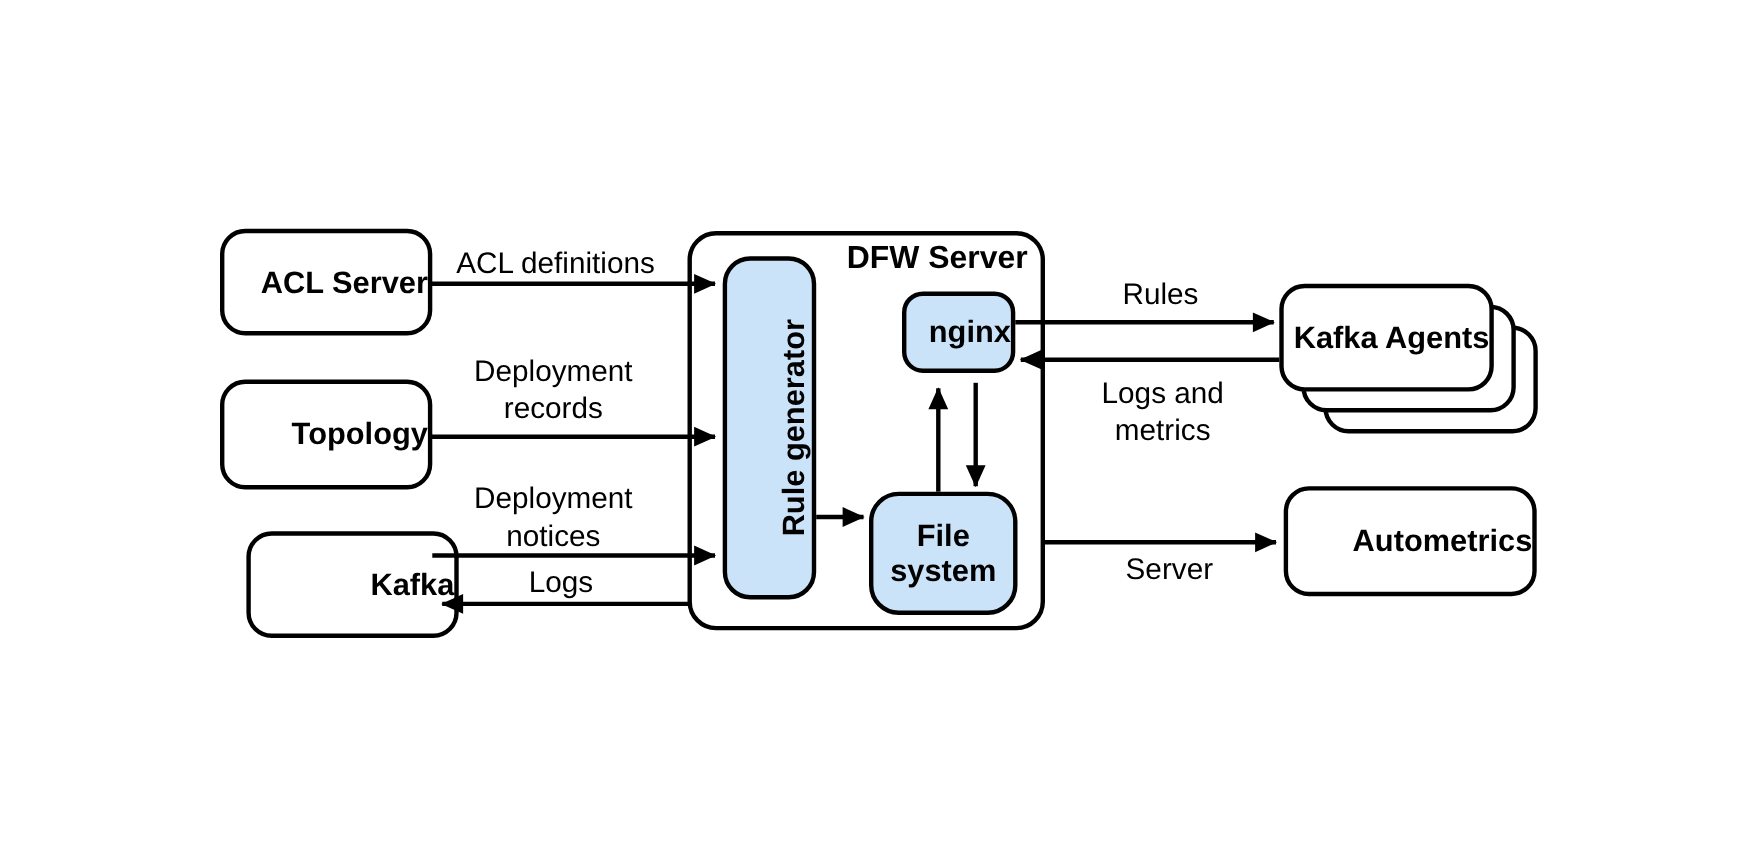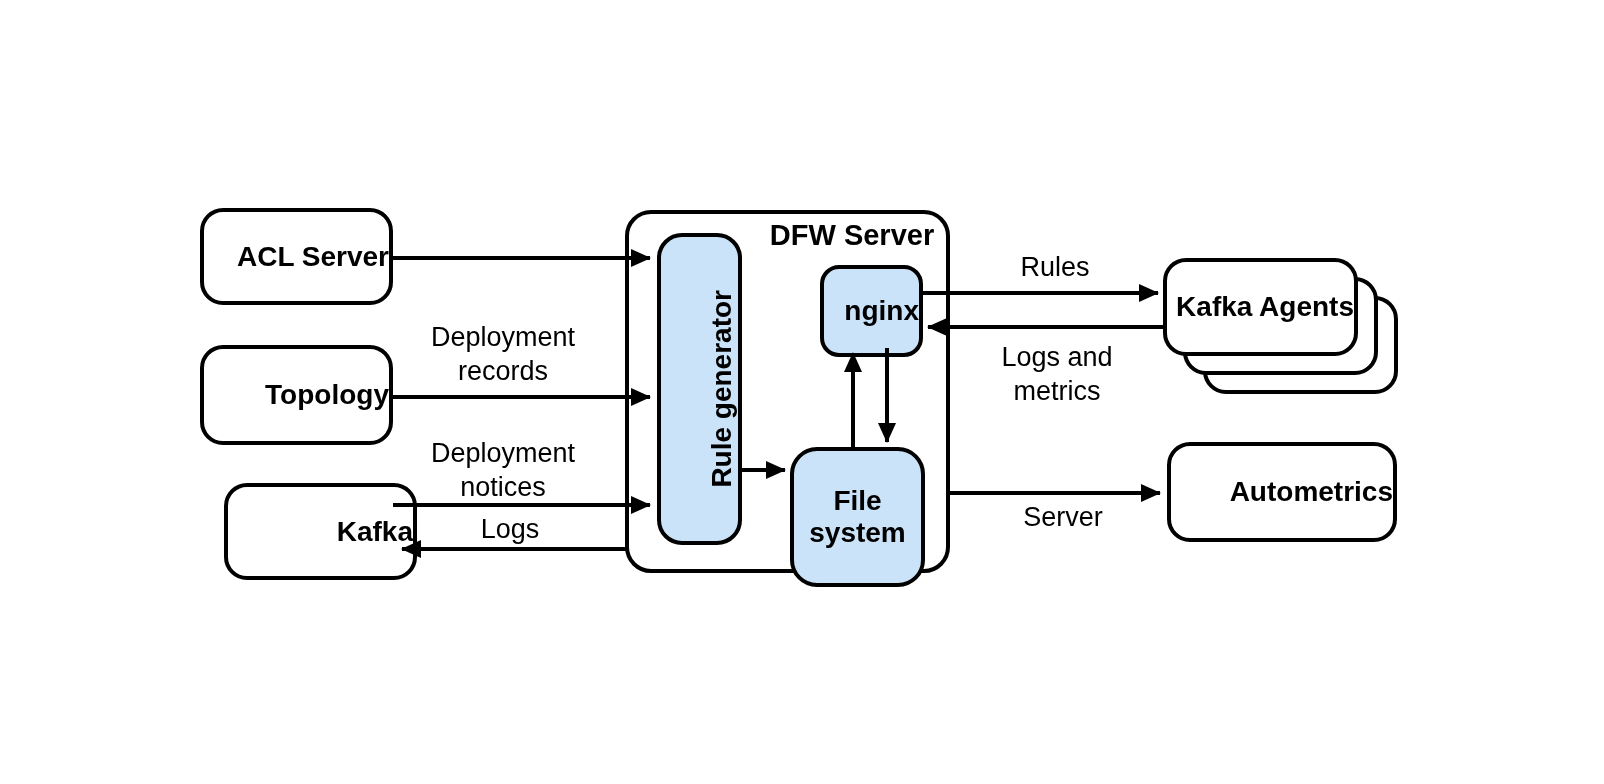--- a/index.html
+++ b/index.html
@@ -75,38 +75,39 @@
     <span>Kafka</span>
   </div>
 
   <div class="node" style="left:625px;top:210px;width:325px;height:363px;border-radius:26px;"></div>
   <div class="dfw-title" style="left:752px;top:219px;width:200px;">DFW Server</div>
 
   <div class="node blue" style="left:657px;top:233px;width:85px;height:312px;border-radius:25px;">
     <span class="vert-label">Rule generator</span>
   </div>
 
-  <div class="node blue" style="left:820px;top:265px;width:103px;height:92px;border-radius:19px;">
+  <div class="node blue" style="left:820px;top:265px;width:103px;height:74px;border-radius:19px;">
     <span>nginx</span>
   </div>
 
-  <div class="node blue" style="left:790px;top:447px;width:135px;height:140px;border-radius:27px;">
+  <div class="node blue" style="left:790px;top:447px;width:135px;height:112px;border-radius:27px;">
     <span>File system</span>
   </div>
 
   <div class="node" style="left:1203px;top:296px;width:195px;height:98px;"></div>
   <div class="node" style="left:1183px;top:277px;width:195px;height:98px;"></div>
   <div class="node" style="left:1163px;top:258px;width:195px;height:98px;">
     <span>Kafka Agents</span>
   </div>
 
   <div class="node" style="left:1167px;top:442px;width:230px;height:100px;">
     <span>Autometrics</span>
   </div>
 
+  <div class="lbl nowrap" style="left:385px;top:222px;width:240px;">ACL definitions</div>
   <div class="lbl" style="left:413px;top:320px;width:180px;">Deployment records</div>
   <div class="lbl" style="left:413px;top:436px;width:180px;text-align:center;">Deployment notices</div>
   <div class="lbl nowrap" style="left:390px;top:512px;width:240px;">Logs</div>
   <div class="lbl nowrap" style="left:935px;top:250px;width:240px;">Rules</div>
   <div class="lbl" style="left:977px;top:340px;width:160px;">Logs and metrics</div>
   <div class="lbl nowrap" style="left:943px;top:500px;width:240px;">Server</div>
 
   <svg class="edge-layer" width="1604" height="784" viewBox="0 0 1604 784">
     <defs>
       <marker id="ah" markerUnits="userSpaceOnUse" markerWidth="26" markerHeight="22" refX="20" refY="10" orient="auto">

